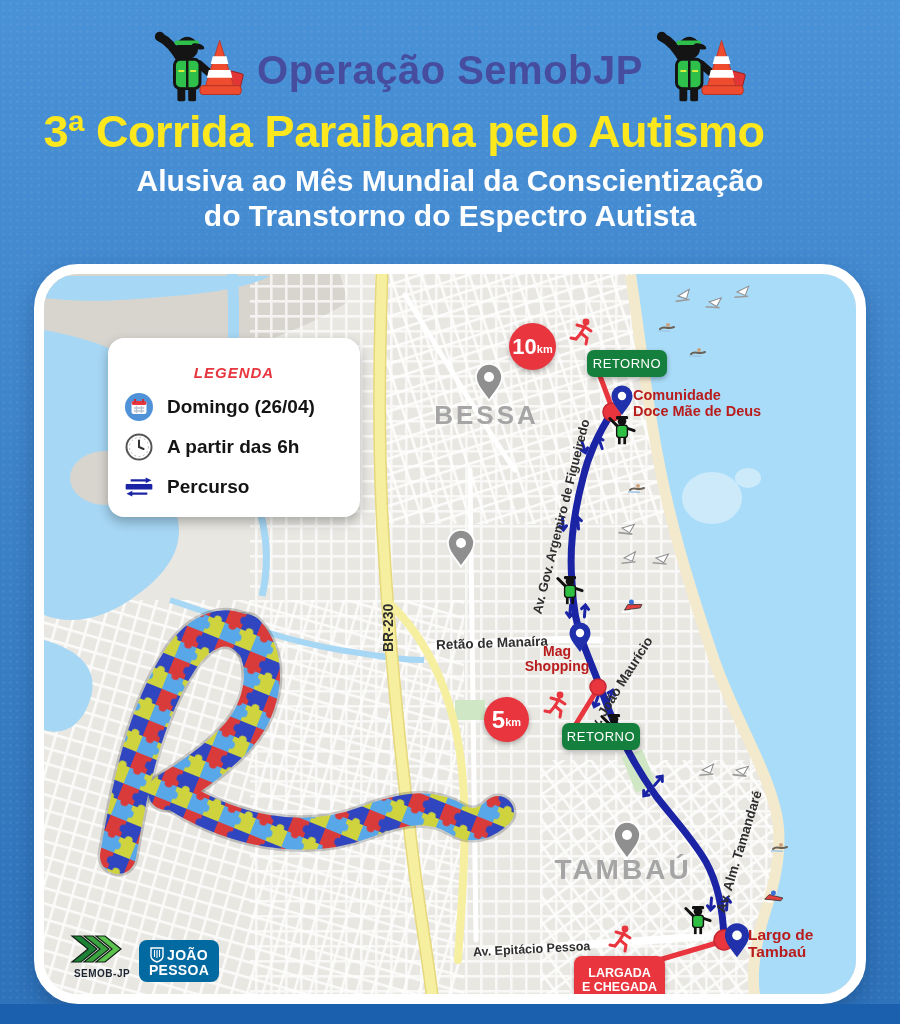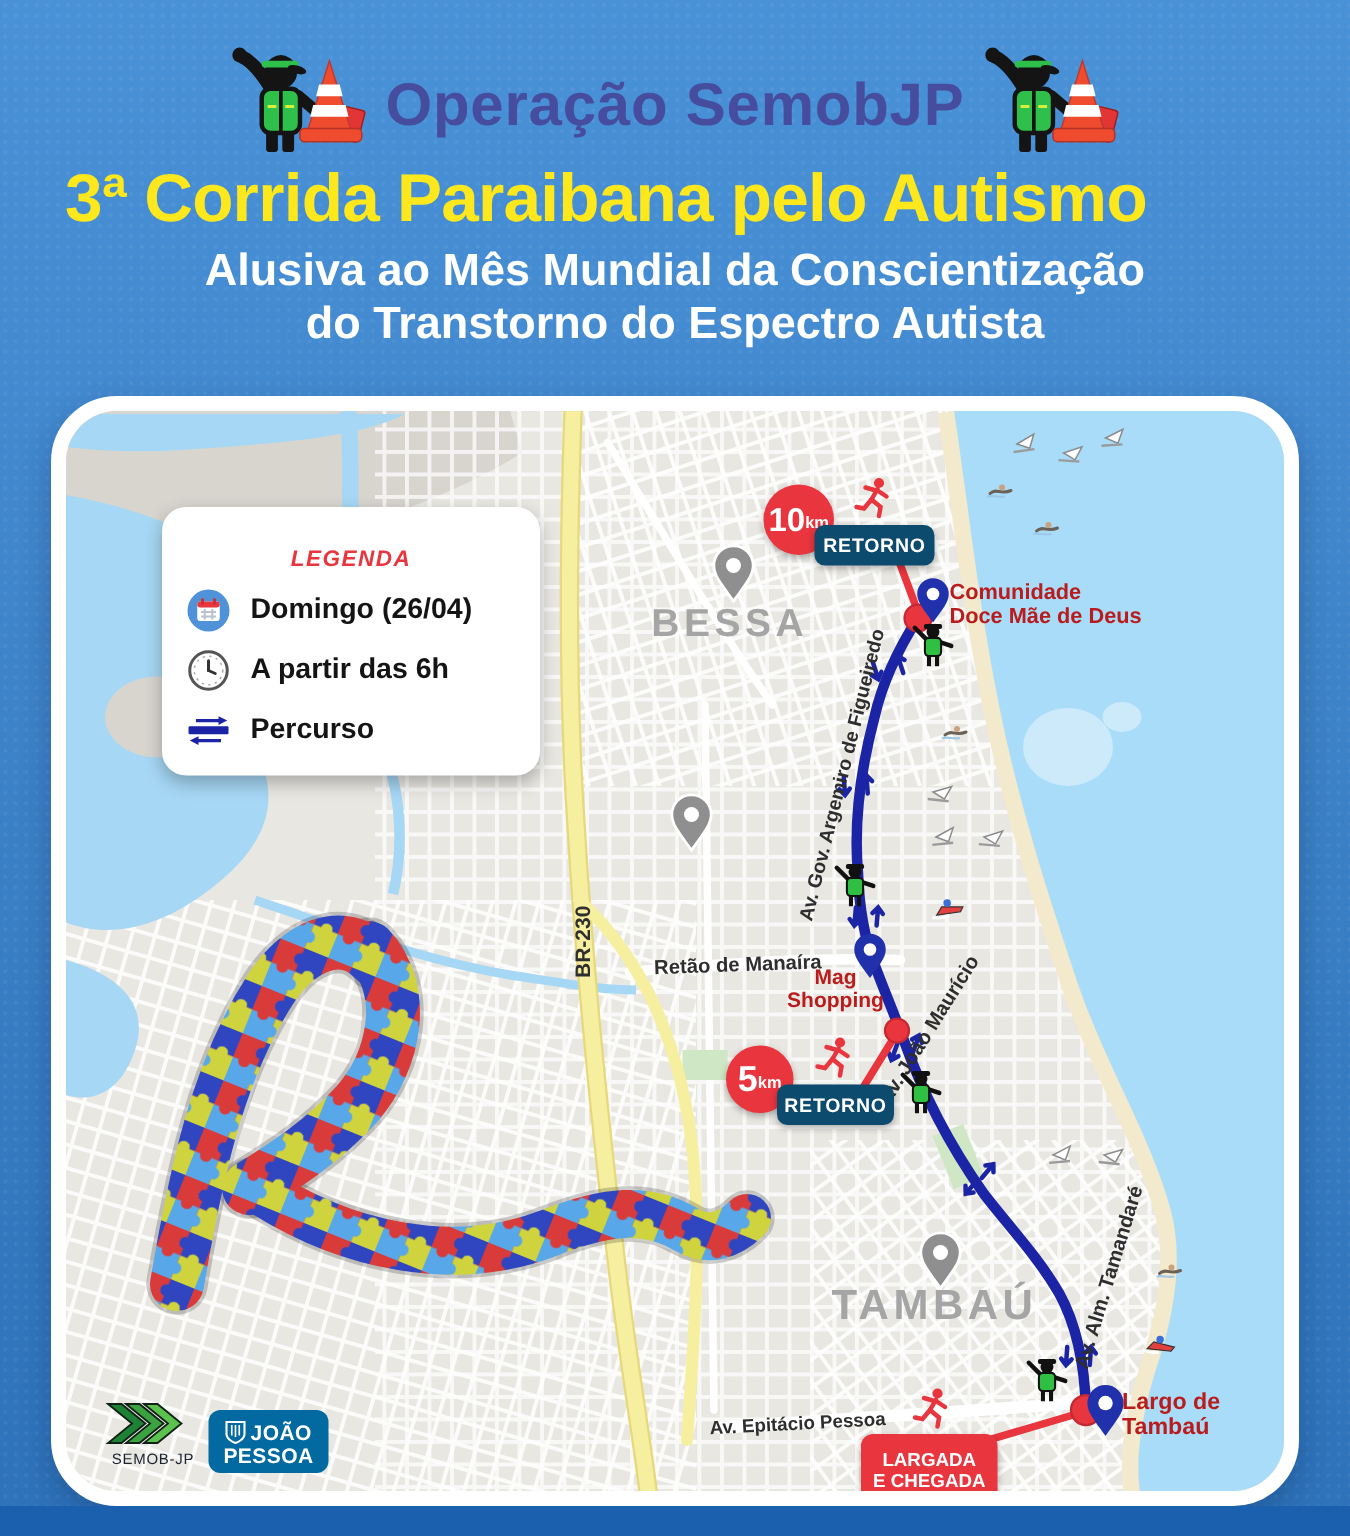--- a/index.html
+++ b/index.html
@@ -67,37 +67,38 @@
   .kmbadge{
     position:absolute;border-radius:50%;background:#e8353e;color:#fff;
     display:flex;align-items:center;justify-content:center;
     font-weight:800;box-shadow:0 2px 5px rgba(0,0,0,.3);
   }
   .kmbadge small{font-weight:700;}
   .km10{left:465px;top:49px;width:47px;height:47px;font-size:22px;}
   .km5{left:440px;top:423px;width:45px;height:45px;font-size:24px;}
   .kmbadge small{font-size:11px;margin-top:4px;}
   .ret{
-    position:absolute;background:#0c4a6e;color:#fff;border-radius:7px;
-    font-weight:700;font-size:13px;letter-spacing:.5px;text-align:center;
+    position:absolute;background:#15803d;color:#fff;border-radius:7px;
+    font-weight:400;font-size:13px;letter-spacing:.5px;text-align:center;
     display:flex;align-items:center;justify-content:center;
     box-shadow:0 2px 5px rgba(0,0,0,.3);
+    margin-left:44px;
   }
   .ret10{left:499px;top:76px;width:80px;height:27px;}
   .ret5{left:474px;top:449px;width:78px;height:27px;}
   .start-box{
     position:absolute;left:530px;top:682px;background:#e8353e;color:#ffffff;
     border-radius:8px;font-weight:800;font-size:12.5px;line-height:1.15;
     text-align:center;padding:10px 8px;box-shadow:0 2px 5px rgba(0,0,0,.3);
   }
 
   
   .semob-text{
     position:absolute;left:22px;top:694px;width:72px;text-align:center;
-    font-size:10px;font-weight:400;color:#1b2430;letter-spacing:.5px;
+    font-size:10px;font-weight:700;color:#1b2430;letter-spacing:.5px;
   }
   .jp-logo{
     position:absolute;left:95px;top:666px;width:80px;height:42px;
     background:#0369a1;border-radius:8px;color:#fff;
     display:flex;flex-direction:column;align-items:center;justify-content:center;
     line-height:1;padding-top:2px;
   }
   .jp-row{display:flex;align-items:center;gap:3px;}
   .jp-name{font-size:14px;font-weight:800;letter-spacing:.3px;}
 </style>

